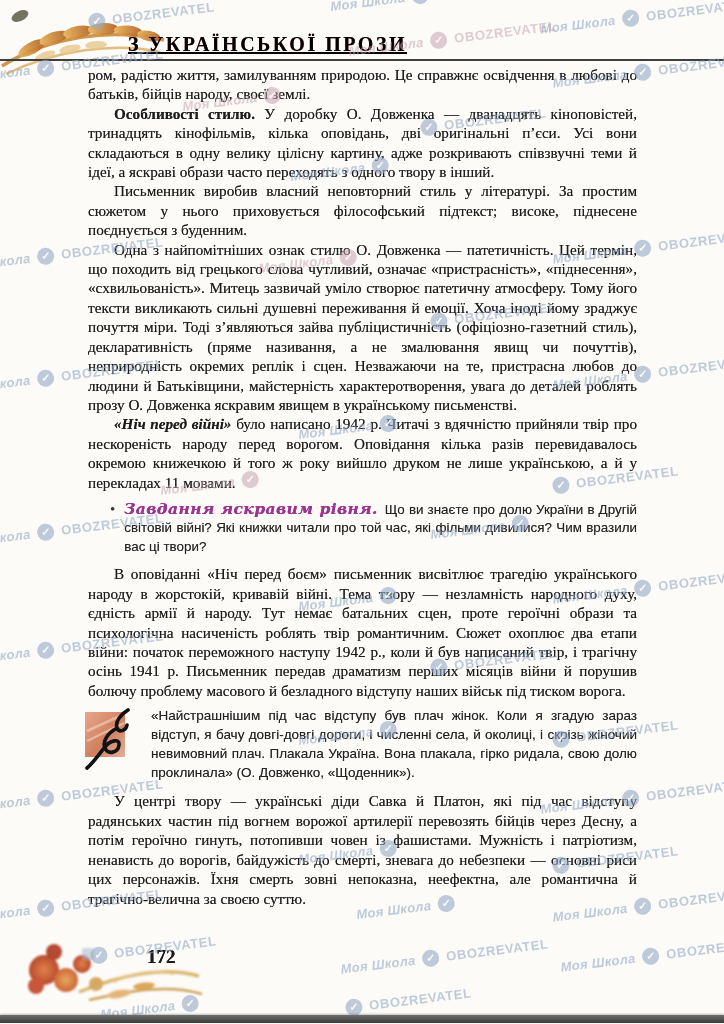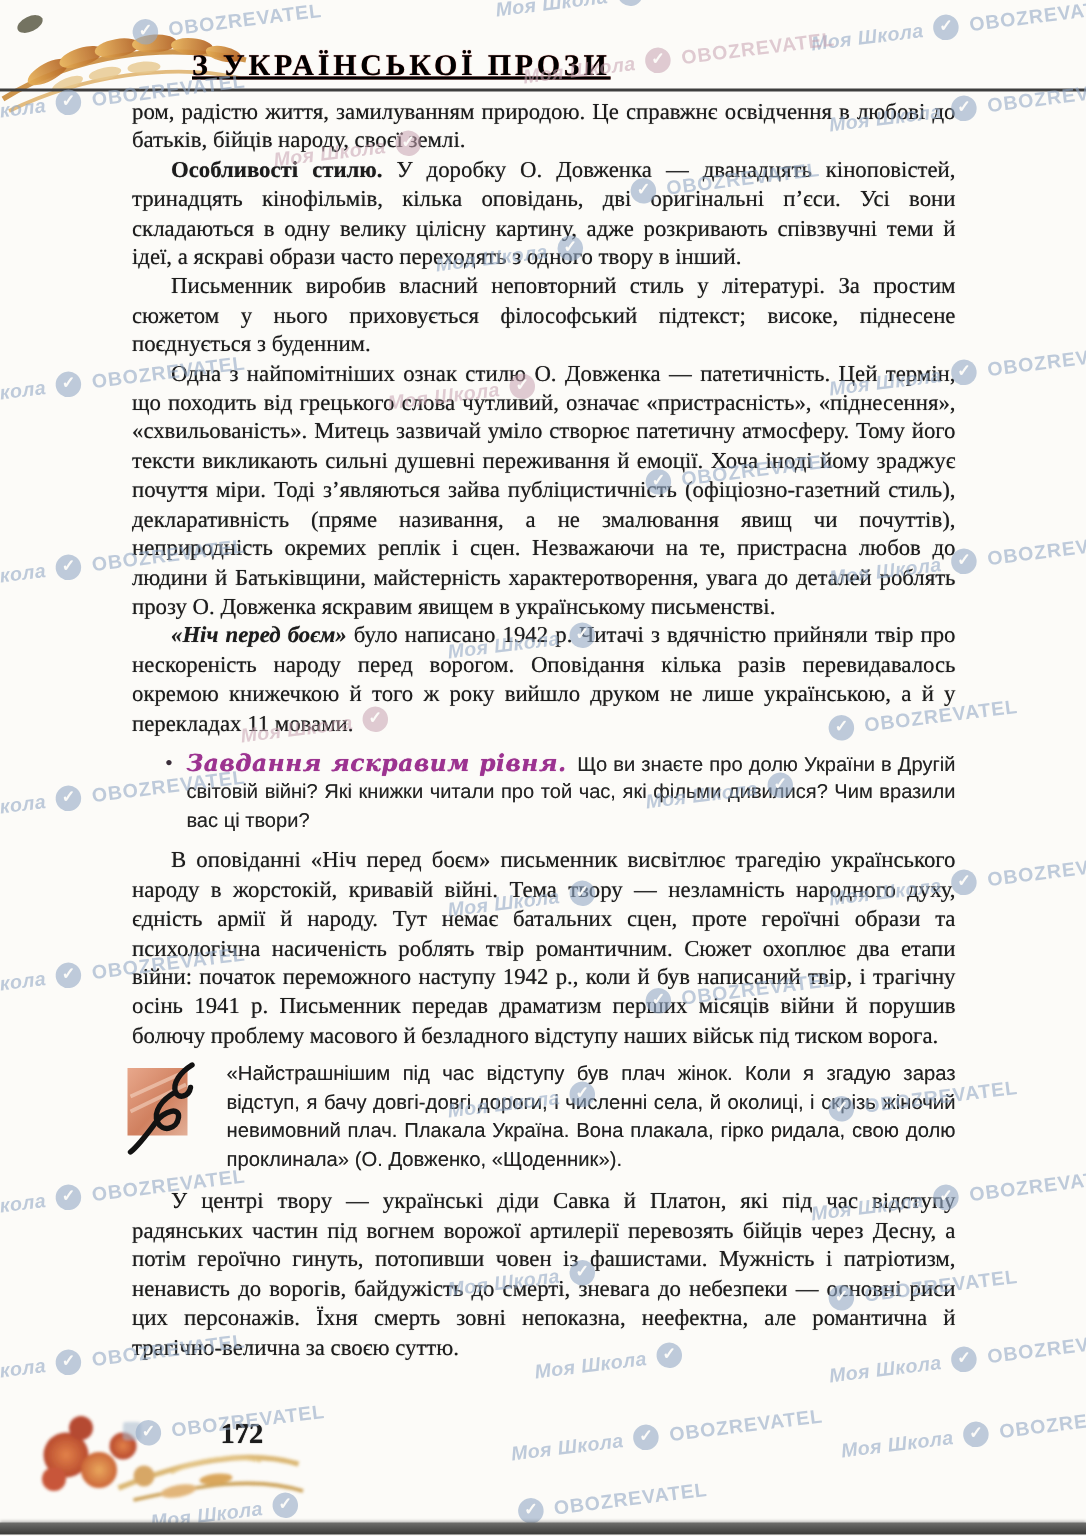--- a/index.html
+++ b/index.html
@@ -88,21 +88,21 @@
   </svg>
 
   <div class="hdr-title">З УКРАЇНСЬКОЇ ПРОЗИ</div>
   <div class="hdr-rule"></div>
 
   <div class="content">
     <p class="noindent">ром, радістю життя, замилуванням природою. Це справжнє освідчення в любові до батьків, бійців народу, своєї землі.</p>
     <p><span class="b">Особливості стилю.</span><span> У доробку О. Довженка — дванадцять кіноповістей, тринадцять кінофільмів, кілька оповідань, дві оригінальні п’єси. Усі вони складаються в одну велику цілісну картину, адже розкривають співзвучні теми й ідеї, а яскраві образи часто переходять з одного твору в інший.</span></p>
     <p>Письменник виробив власний неповторний стиль у літературі. За простим сюжетом у нього приховується філософський підтекст; високе, піднесене поєднується з буденним.</p>
     <p><span>Одна з найпомітніших ознак стилю О. Довженка — патетичність. Цей термін, що походить від грецького слова </span><span class="it">чутливий</span><span>, означає «пристрасність», «піднесення», «схвильованість». Митець зазвичай уміло створює патетичну атмосферу. Тому його тексти викликають сильні душевні переживання й емоції. Хоча іноді йому зраджує почуття міри. Тоді з’являються зайва публіцистичність (офіціозно-газетний стиль), декларативність (пряме називання, а не змалювання явищ чи почуттів), неприродність окремих реплік і сцен. Незважаючи на те, пристрасна любов до людини й Батьківщини, майстерність характеротворення, увага до деталей роблять прозу О. Довженка яскравим явищем в українському письменстві.</span></p>
-    <p><span class="bi">«Ніч перед боєм»</span><span> було написано 1942 р. Читачі з вдячністю прийняли твір про нескореність народу перед ворогом. Оповідання кілька разів перевидавалось окремою книжечкою й того ж року вийшло друком не лише українською, а й у перекладах 11 мовами.</span></p>
+    <p><span class="bi">«Ніч перед війні»</span><span> було написано 1942 р. Читачі з вдячністю прийняли твір про нескореність народу перед ворогом. Оповідання кілька разів перевидавалось окремою книжечкою й того ж року вийшло друком не лише українською, а й у перекладах 11 мовами.</span></p>
 
     <div class="task">
       <span class="task-bullet">•</span>
       <div class="task-body"><span class="task-label">Завдання яскравим рівня.</span><span>Що ви знаєте про долю України в Другій світовій війні? Які книжки читали про той час, які фільми дивилися? Чим вразили вас ці твори?</span></div>
     </div>
 
     <p><span>В оповіданні «Ніч перед боєм» письменник висвітлює трагедію українського народу в жорстокій, кривавій війні. </span><span class="it">Тема</span><span> твору — незламність народного духу, єдність армії й народу. Тут немає батальних сцен, проте героїчні образи та психологічна насиченість роблять твір романтичним. Сюжет охоплює два етапи війни: початок переможного наступу 1942 р., коли й був написаний твір, і трагічну осінь 1941 р. Письменник передав драматизм перших місяців війни й порушив болючу проблему масового й безладного відступу наших військ під тиском ворога.</span></p>
 
     <div class="quote">
       <svg class="quote-orn" width="56" height="70" viewBox="0 0 56 70">

